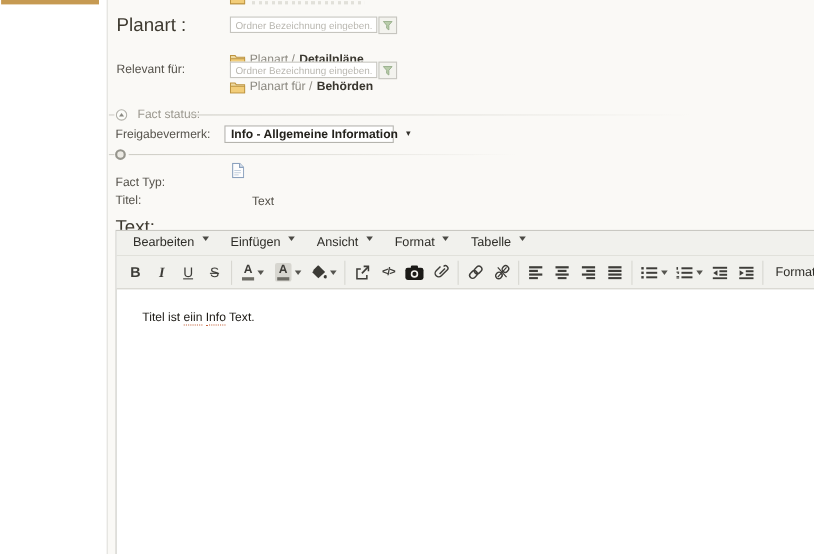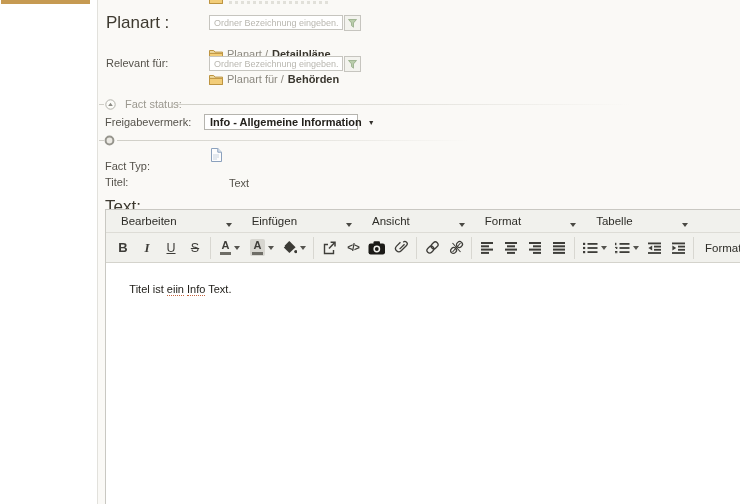--- a/index.html
+++ b/index.html
@@ -19,21 +19,21 @@
   .pathrow .val{color:#3a372f;font-weight:bold;}
   .dash{position:absolute;height:1px;background:#cfcec7;}
   .fadeline{position:absolute;height:1px;background:linear-gradient(90deg,rgba(205,204,196,.95),rgba(205,204,196,.45) 45%,rgba(205,204,196,0) 82%);}
   .selectbox{position:absolute;box-sizing:border-box;left:204px;top:114px;width:154px;height:16px;border:1px solid #b5b4ae;background:#fff;display:flex;align-items:center;justify-content:space-between;padding:0 5px;cursor:pointer;text-align:center;}
   .selectbox .selval{font-size:11px;font-weight:bold;color:#24221d;white-space:nowrap;}
   .selectbox .selcaret{font-size:7px;color:#33312c;margin-left:6px;}
   .titelinput{position:absolute;left:204px;top:173px;width:277px;height:20px;box-sizing:border-box;border:1px solid #b5b4ae;background:#fff;font-size:11.5px;color:#17150f;padding:0 4px;font-family:"Liberation Sans",sans-serif;outline:none;}
   
   .editor{position:absolute;left:105px;top:209px;width:700px;height:320px;box-sizing:border-box;border:1px solid #c9c8c2;background:#fff;}
   .menubar{height:22px;background:#f1f1ed;border-bottom:1px solid #dddcd6;display:flex;align-items:center;padding-left:5px;}
-  .menuitem{display:flex;align-items:flex-end;padding:3px 10px;font-size:11.5px;color:#2e2d28;cursor:pointer;border-radius:2px;gap:42px;}
+  .menuitem{display:flex;align-items:flex-start;padding:3px 10px;font-size:11.5px;color:#2e2d28;cursor:pointer;border-radius:2px;}
   .mcaret{width:0;height:0;border-left:3.5px solid transparent;border-right:3.5px solid transparent;border-top:4px solid #4a4944;margin-left:7px;}
   .toolbar{height:29px;background:#f1f1ed;border-bottom:1px solid #d4d3cc;display:flex;align-items:center;padding:0 5px;}
   .tbtn{min-width:24px;height:24px;display:flex;align-items:center;justify-content:center;border-radius:2px;cursor:pointer;color:#3e3d39;}
   .tbtn.withcaret{min-width:32px;gap:3px;}
   .tcaret{width:0;height:0;border-left:3px solid transparent;border-right:3px solid transparent;border-top:4px solid #55544f;}
   .sep{width:1px;height:22px;background:#d8d7d1;margin:0 3px;}
   .g-b{font-size:13px;font-weight:bold;}
   .g-i{font-size:13px;font-style:italic;font-family:"Liberation Serif",serif;font-weight:bold;}
   .g-u{font-size:12.5px;text-decoration:underline;}
   .g-s{font-size:12.5px;text-decoration:line-through;}

